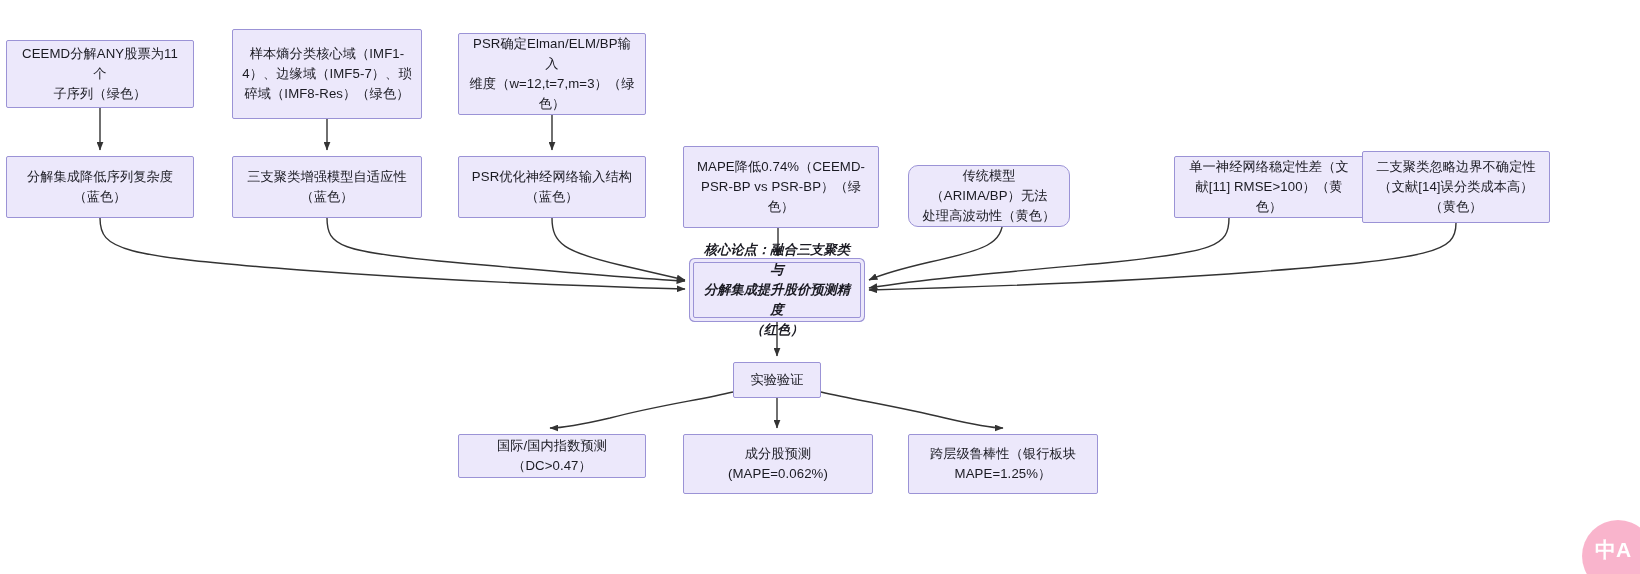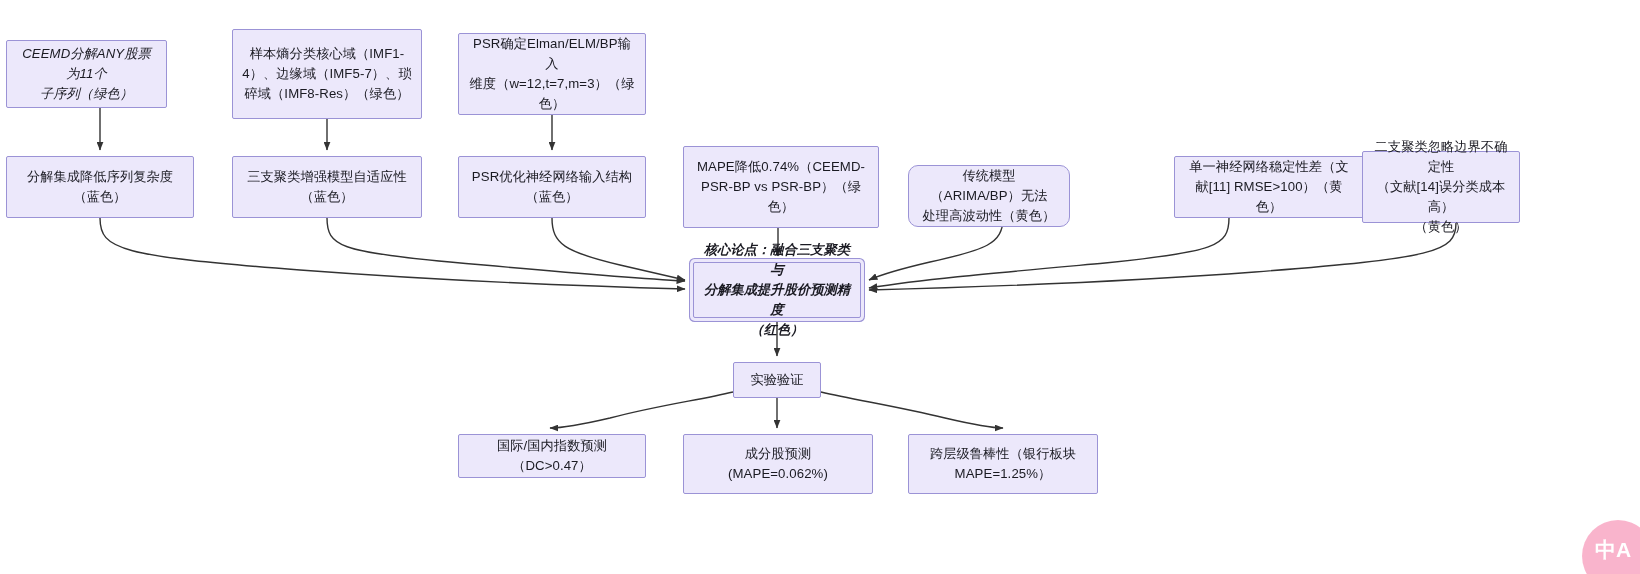--- a/index.html
+++ b/index.html
@@ -107,21 +107,21 @@
         <path d="M1003,218 C1003,244 985,250 930,262 C900,269 878,276 869,280" marker-end="url(#arrowhead)"></path>
         <path d="M1229,218 C1229,246 1215,252 1105,263 C995,273 925,279 869,288" marker-end="url(#arrowhead)"></path>
         <path d="M1456,223 C1456,252 1435,258 1255,272 C1095,284 945,288 869,290" marker-end="url(#arrowhead)"></path>
         <path d="M777,322 L777,356" marker-end="url(#arrowhead)"></path>
         <path d="M733,392 C700,400 660,405 610,418 C580,425 558,428 550,428" marker-end="url(#arrowhead)"></path>
         <path d="M777,398 L777,428" marker-end="url(#arrowhead)"></path>
         <path d="M821,392 C855,400 895,406 945,418 C975,425 995,428 1003,428" marker-end="url(#arrowhead)"></path>
       </g>
   </svg>
 
-  <div class="node" style="left: 6px; top: 40px; width: 161px; height: 68px; font-style: italic;">
+  <div class="node" style="left: 6px; top: 40px; width: 188px; height: 68px;">
     <span class="txt">CEEMD分解ANY股票为11个
 子序列（绿色）</span>
   </div>
   <div class="node" style="left: 232px; top: 29px; width: 190px; height: 90px;">
     <span class="txt">样本熵分类核心域（IMF1-
 4）、边缘域（IMF5-7）、琐
 碎域（IMF8-Res）（绿色）</span>
   </div>
   <div class="node" style="left: 458px; top: 33px; width: 188px; height: 82px;">
     <span class="txt">PSR确定Elman/ELM/BP输入
@@ -148,21 +148,21 @@
 色）</span>
   </div>
   <div class="node" style="left: 908px; top: 165px; width: 162px; height: 62px; border-radius: 10px;">
     <span class="txt">传统模型（ARIMA/BP）无法
 处理高波动性（黄色）</span>
   </div>
   <div class="node" style="left: 1134px; top: 156px; width: 190px; height: 62px; margin-left: 40px;">
     <span class="txt">单一神经网络稳定性差（文
 献[11] RMSE&gt;100）（黄色）</span>
   </div>
-  <div class="node" style="left: 1362px; top: 151px; width: 158px; height: 72px;">
+  <div class="node" style="left: 1362px; top: 151px; width: 188px; height: 72px;">
     <span class="txt">二支聚类忽略边界不确定性
 （文献[14]误分类成本高）
 （黄色）</span>
   </div>
 
   <div class="node core" style="left: 693px; top: 262px; width: 168px; height: 56px;">
     <span class="txt">核心论点：融合三支聚类与
 分解集成提升股价预测精度
 （红色）</span>
   </div>

